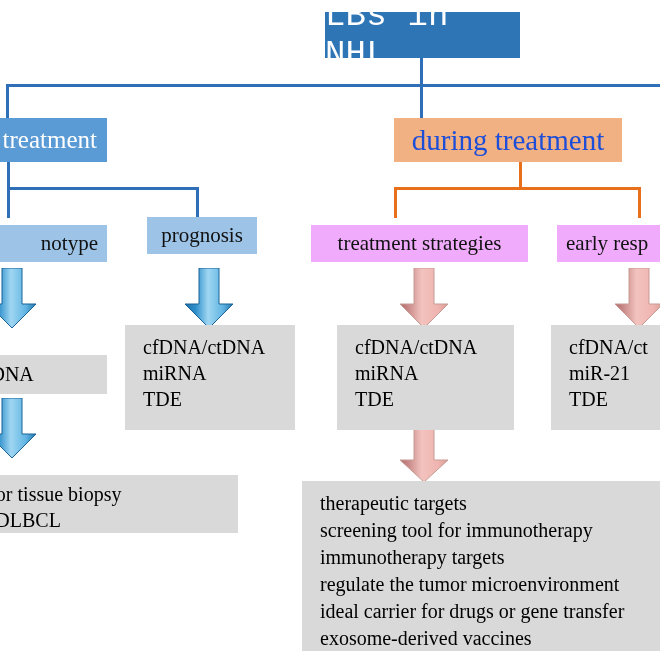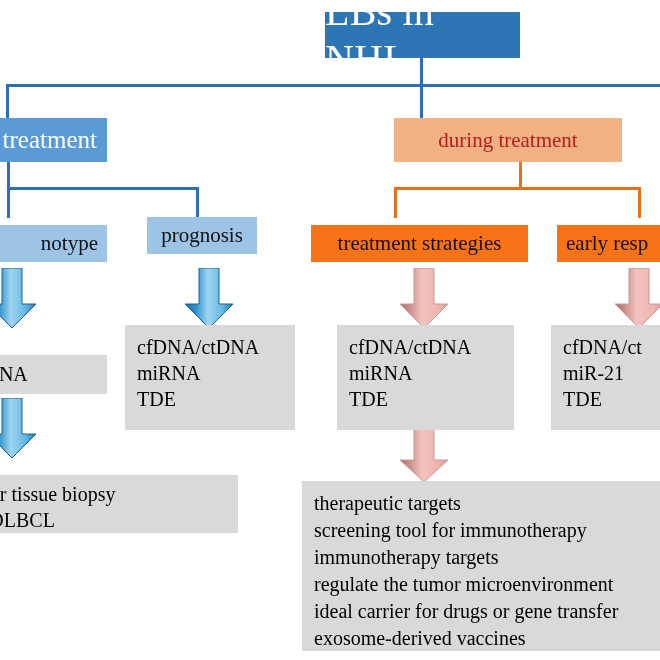--- a/index.html
+++ b/index.html
@@ -1,26 +1,26 @@
 <!DOCTYPE html>
 <html><head>
 <meta charset="utf-8">
 <style>
   html,body{margin:0;padding:0;background:#ffffff;}
   body{width:660px;height:660px;overflow:hidden;font-family:"Liberation Serif","DejaVu Serif",serif;}
   #canvas{position:relative;width:660px;height:660px;background:#fff;}
 
   .box{position:absolute;box-sizing:border-box;display:flex;align-items:center;}
-  .hdr-main{background:#2E75B6;color:#fff;font-size:40px;justify-content:center;letter-spacing:.2px;}
+  .hdr-main{background:#2E75B6;color:#fff;font-size:34px;justify-content:center;letter-spacing:.2px;font-family:Liberation Mono, monospace;}
   .hdr-blue{background:#5B9BD5;color:#fff;font-size:25px;justify-content:center;}
-  .hdr-orange{background:#F2B183;color:#b91c1c;font-size:21px;justify-content:center;}
+  .hdr-orange{background:#F2B183;color:#1d4ed8;font-size:29px;justify-content:center;}
   .sub-blue{background:#9DC3E6;color:#111;font-size:21px;justify-content:center;}
-  .sub-orange{background:#f97316;color:#111;font-size:21px;justify-content:center;}
+  .sub-orange{background:#f0abfc;color:#111;font-size:21px;justify-content:center;}
   .greybox{position:absolute;box-sizing:border-box;background:#D9D9D9;color:#000;
-           font-size:20px;line-height:26px;padding:9px 12px 9px 12px;white-space:pre;}
+           font-size:20px;line-height:26px;padding:9px 12px 9px 18px;white-space:pre;}
 
   .ln{position:absolute;background:#2E6FB8;}
   .ln-o{position:absolute;background:#E8701A;}
 
   .arrow{position:absolute;}
   .arrow svg{display:block;}
 </style>
 </head>
 <body>
 

